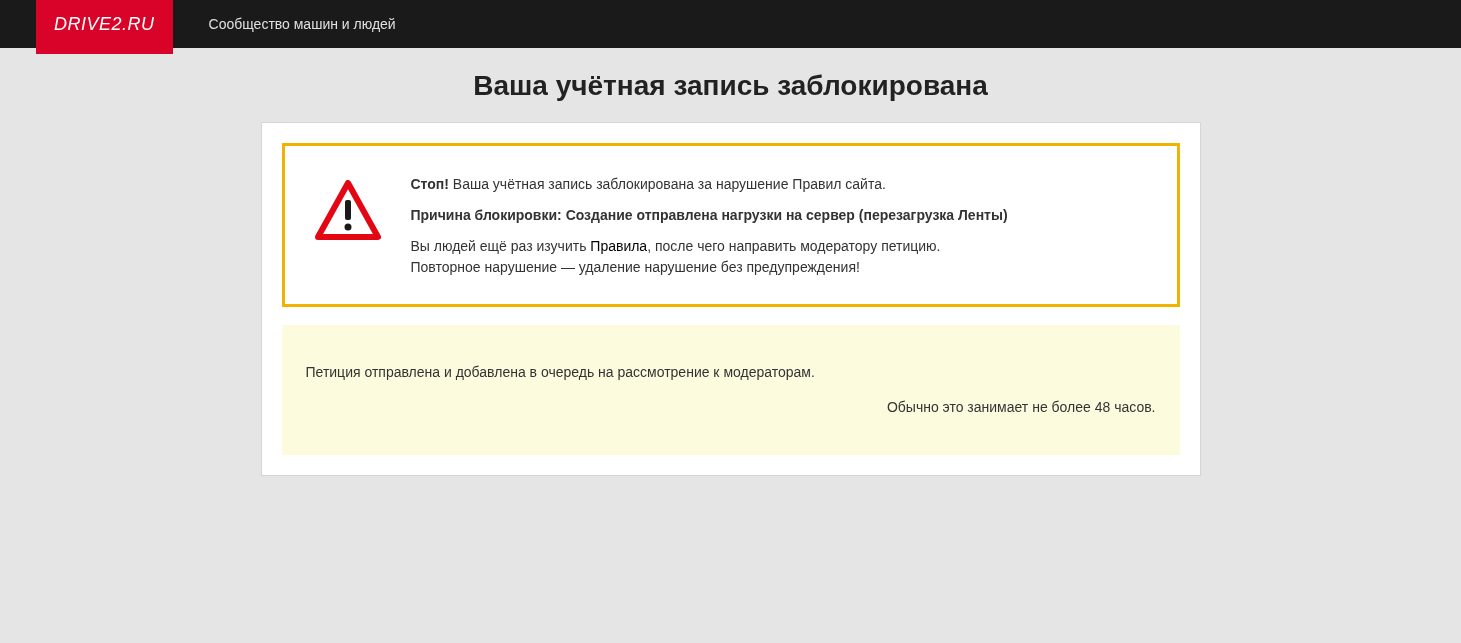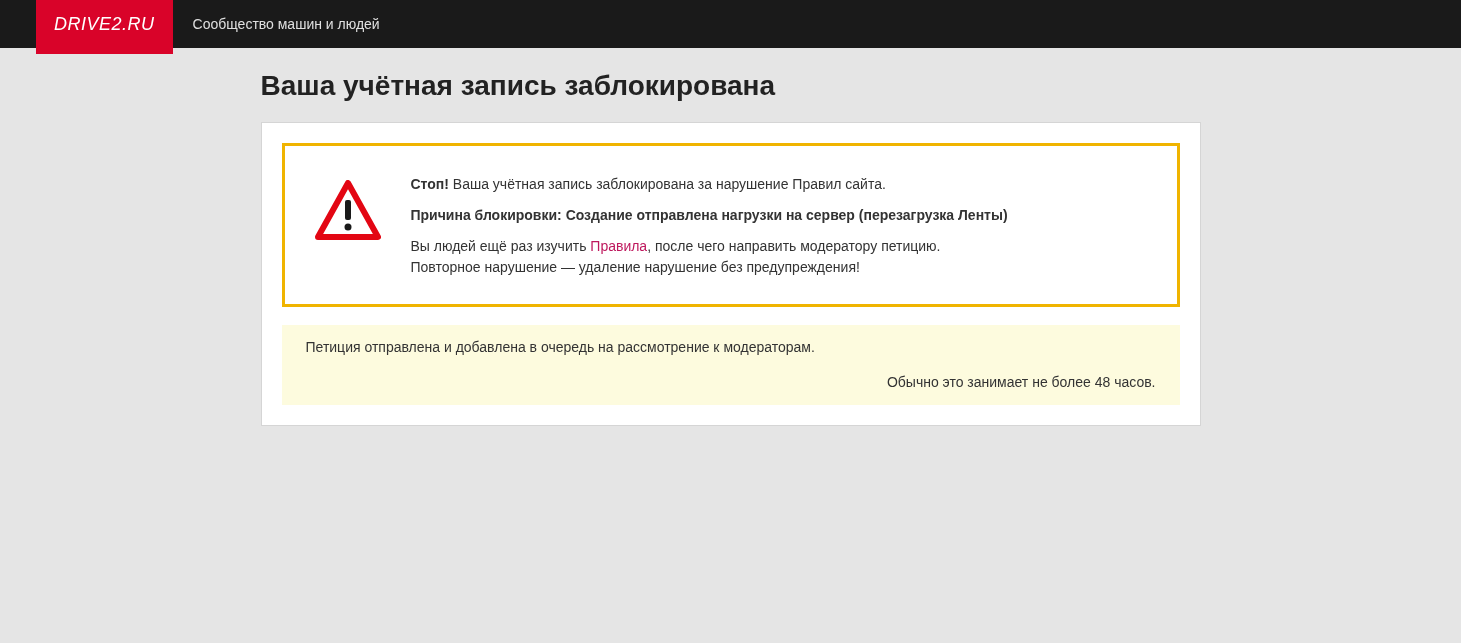--- a/index.html
+++ b/index.html
@@ -29,32 +29,33 @@
       padding: 0 18px;
       height: 60px;
       display: flex;
       align-items: center;
       margin-left: 36px;
       letter-spacing: 0.5px;
     }
     .tagline {
       color: #e0e0e0;
       font-size: 14px;
-      margin-left: 20px;
+      margin-left: 36px;
     }
     .main-container {
       width: 940px;
       margin: 0 auto;
     }
     .page-title {
       font-size: 28px;
       font-weight: bold;
       color: #222222;
       margin-top: 22px;
       margin-bottom: 20px;
+      text-align: center;
     }
     .content-box {
       background-color: #ffffff;
       padding: 20px;
       border: 1px solid #d5d5d5;
     }
     .warning-box {
       border: 3px solid #f0b400;
       background-color: #ffffff;
       padding: 28px 30px 26px 30px;
@@ -75,27 +76,27 @@
       line-height: 1.5;
       margin-bottom: 10px;
     }
     .warning-line:last-child {
       margin-bottom: 0;
     }
     .bold {
       font-weight: bold;
     }
     .link {
-      color: #be185d;
+      color: #000000;
       text-decoration: none;
       cursor: pointer;
     }
     .petition-box {
       background-color: #fdfbde;
-      padding: 12px 24px;
+      padding: 37px 24px;
       margin-top: 18px;
     }
     .petition-line {
       font-size: 14px;
       color: #333333;
       line-height: 1.5;
       margin-bottom: 14px;
     }
     .petition-line:last-child {
       margin-bottom: 0;

